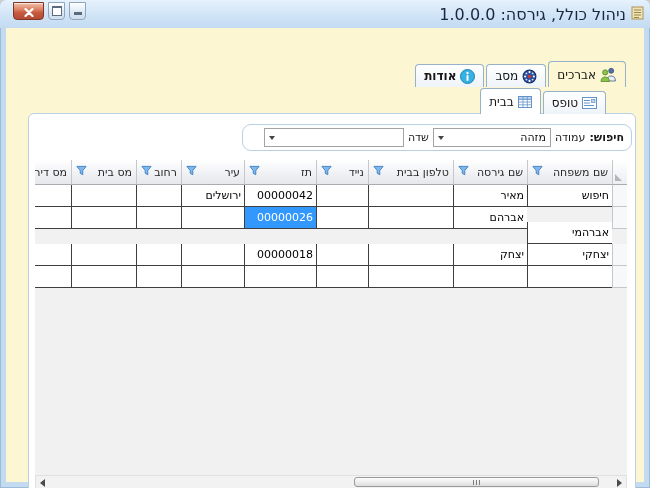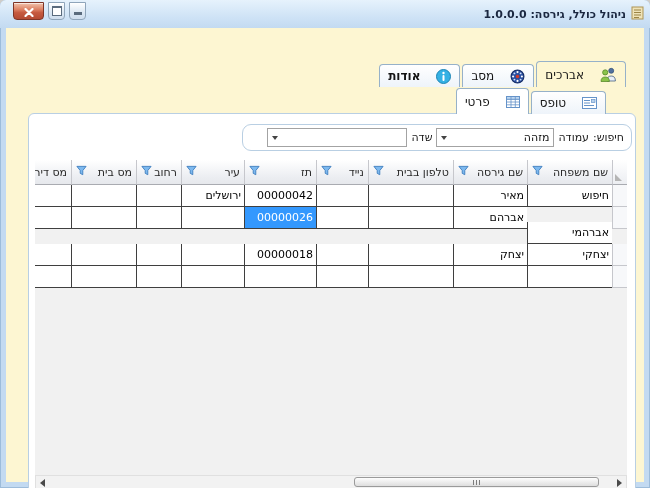--- a/index.html
+++ b/index.html
@@ -13,43 +13,43 @@
   .winbtns{position:absolute;left:13px;top:2px;display:flex;direction:ltr;gap:4px;}
   .wbtn{height:18px;border-radius:0 0 4px 4px;box-sizing:border-box;
     display:flex;align-items:center;justify-content:center;}
   .wbtn.close{width:31px;background:linear-gradient(#f2c4ad,#dd8265 40%,#c65a40 60%,#b44a33);
     border:1px solid #7e3527;box-shadow:inset 0 1px 0 rgba(255,255,255,.6);}
   .wbtn.max,.wbtn.min{width:17px;background:linear-gradient(#ffffff,#dbe7f3 60%,#cfdeee);
     border:1px solid #8fa5ba;box-shadow:inset 0 1px 0 rgba(255,255,255,.8);}
   .maxglyph{width:8px;height:7px;border:1px solid #5a6b7d;border-top-width:2px;background:#fff;}
   .minglyph{width:8px;height:3px;background:#5a6b7d;margin-top:4px;}
   .titlewrap{position:absolute;right:6px;top:5px;display:flex;align-items:center;gap:5px;direction:rtl;}
-  .apptitle{font-size:11px;font-weight:bold;color:#1a2740;white-space:nowrap;}
+  .apptitle{font-size:16px;font-weight:normal;color:#1a2740;white-space:nowrap;}
   
   .client{position:absolute;left:6px;top:28px;width:638px;height:454px;background:#fdf6d2;}
   
   .tabstrip{position:absolute;display:flex;direction:rtl;gap:2px;align-items:flex-end;z-index:3;}
   .maintabs{top:33px;right:18px;height:26px;}
   .subtabs{top:60px;right:38px;height:26px;z-index:4;}
-  .tab{height:23px;padding:0 8px;display:flex;align-items:center;gap:16px;box-sizing:border-box;
+  .tab{height:23px;padding:0 8px;display:flex;align-items:center;gap:4px;box-sizing:border-box;
     background:linear-gradient(#ffffff,#eef4fa);border:1px solid #96b1c9;border-bottom:none;
     border-radius:4px 4px 0 0;font-size:12px;color:#151515;white-space:nowrap;cursor:default;}
   .tab.bold .tlabel{font-weight:bold;}
   .maintabs .tab.active{height:26px;background:#fdf6d2;}
   .subtabs .tab.active{height:26px;background:#ffffff;}
   .ticon{display:flex;align-items:center;}
   
   .panel{position:absolute;left:22px;top:85px;width:606px;height:383px;background:#ffffff;
     border:1px solid #b9cfe3;border-radius:6px;z-index:1;}
   
   .searchbox{position:absolute;right:3px;top:10px;width:374px;height:25px;
     border:1px solid #b9cfe3;border-radius:9px;display:flex;direction:rtl;align-items:center;
     gap:4px;padding:0 7px;background:#fff;}
   .slabel{font-size:11px;color:#1a1a1a;white-space:nowrap;}
-  .slabel.bold{font-weight:normal;}
+  .slabel.bold{font-weight:bold;}
   .combo{height:19px;background:#fff;border:1px solid #a3a3a3;box-sizing:border-box;
     display:flex;direction:rtl;align-items:center;justify-content:space-between;
     padding:0 4px;font-size:11px;color:#111;}
   .combo .cval{overflow:hidden;white-space:nowrap;}
   .combo1{width:118px;} .combo2{width:140px;}
   .carrow{width:0;height:0;border-left:3.5px solid transparent;border-right:3.5px solid transparent;
     border-top:4px solid #444;}
   
   .gridwrap{position:absolute;left:6px;top:46px;width:592px;height:315px;
     background:#f1f1f1;overflow:hidden;}
@@ -166,21 +166,21 @@
           <span class="tlabel">טופס</span>
         </div>
         <div class="tab active">
           <span class="ticon">
             <svg width="14" height="12" viewBox="0 0 14 12">
               <rect x="0.5" y="0.5" width="13" height="11" fill="#fff" stroke="#6593c9"></rect>
               <rect x="0.5" y="0.5" width="13" height="2.8" fill="#bcd6f0" stroke="#6593c9"></rect>
               <path d="M5 0.5 V11.5 M9.3 0.5 V11.5 M0.5 6 H13.5 M0.5 8.8 H13.5" stroke="#6593c9" stroke-width="0.8"></path>
             </svg>
           </span>
-          <span class="tlabel">פרטי</span>
+          <span class="tlabel">בבית</span>
         </div>
       </div>
 
     <div class="panel">
 
       <div class="searchbox">
         <span class="slabel bold">חיפוש:</span>
         <span class="slabel">עמודה</span>
         <div class="combo combo1">
           <span class="cval">מזהה</span>

